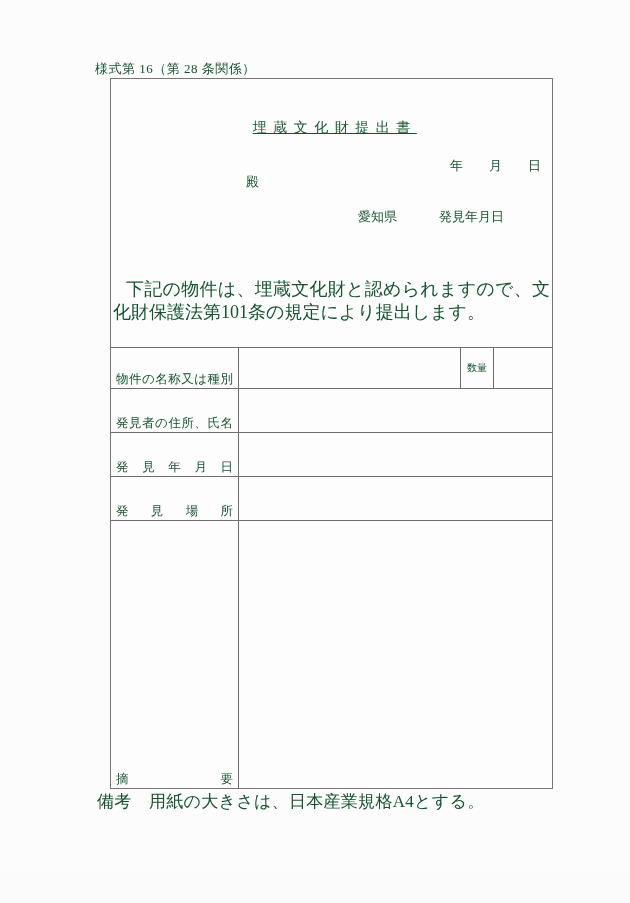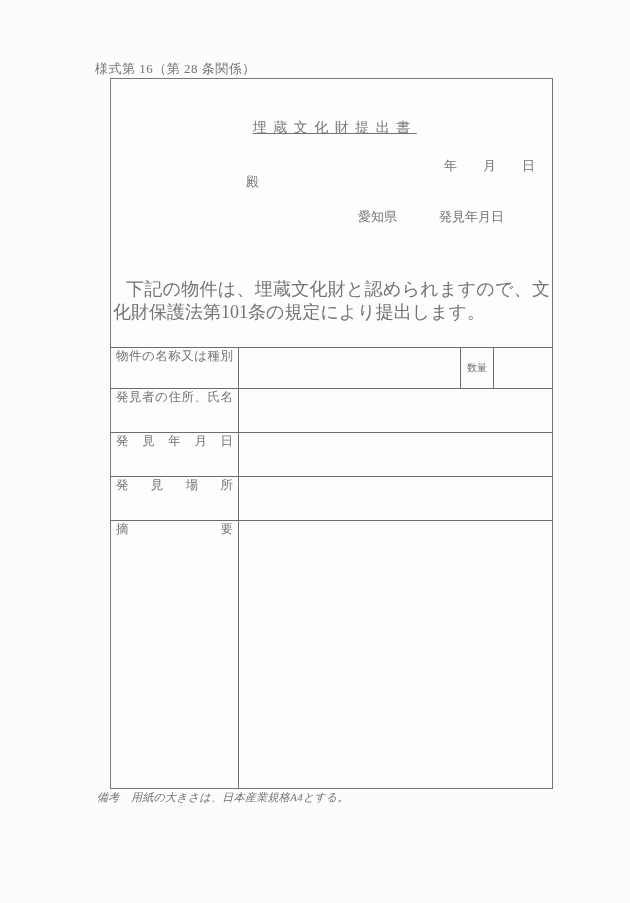--- a/index.html
+++ b/index.html
@@ -2,21 +2,21 @@
 <html lang="ja"><head>
 <meta charset="utf-8">
 <style>
   * { margin: 0; padding: 0; box-sizing: border-box; }
   html, body { background: #fbfbfb; }
   .page {
     position: relative;
     width: 630px;
     height: 871px;
     background: #fcfcfc;
-    color: #737373;
+    color: #14532d;
     font-family: "Liberation Serif", "DejaVu Serif", serif;
     font-size: 13px;
     overflow: hidden;
   }
   .style-label {
     position: absolute;
     left: 95px;
     top: 60px;
     font-size: 13px;
     letter-spacing: 0.5px;
@@ -38,21 +38,21 @@
     text-align: center;
     font-size: 14px;
     letter-spacing: 6.5px;
     padding-left: 6.5px; 
     white-space: nowrap;
     text-decoration: underline;
   }
   .date-line {
     position: absolute;
     top: 78px;
-    right: 17px;
+    right: 11px;
     font-size: 13px;
     white-space: pre;
     margin-left: 40px;
   }
   .addressee {
     position: absolute;
     top: 94px;
     left: 135px;
     font-size: 13px;
   }
@@ -89,21 +89,21 @@
     display: flex;
     border-bottom: 1px solid #6e6e6e;
   }
   .row.r1 { height: 41px; }
   .row.rn { height: 44px; }
   .row.rlast { flex: 1; border-bottom: none; }
   .lcell {
     width: 128px;
     border-right: 1px solid #6e6e6e;
     display: flex;
-    align-items: flex-start;
+    align-items: flex-end;
     padding: 0 5px 0 5px;
     flex: none;
   }
   .jlabel {
     flex: 1;
     display: block;
     font-size: 12.5px;
     line-height: 17px;
     text-align: justify;
     text-align-last: justify;
@@ -120,23 +120,22 @@
     display: flex;
     align-items: center;
     justify-content: center;
     font-size: 10px;
   }
   .qcell { flex: 1; }
   .note {
     position: absolute;
     left: 97px;
     top: 790px;
-    font-size: 11px;
+    font-size: 17px;
     letter-spacing: 0.3px;
-    font-style: italic;
   }
 </style>
 </head>
 <body>
 
 <div class="page">
 
   <div class="style-label">様式第 16（第 28 条関係）</div>
 
   <div class="form-box">

